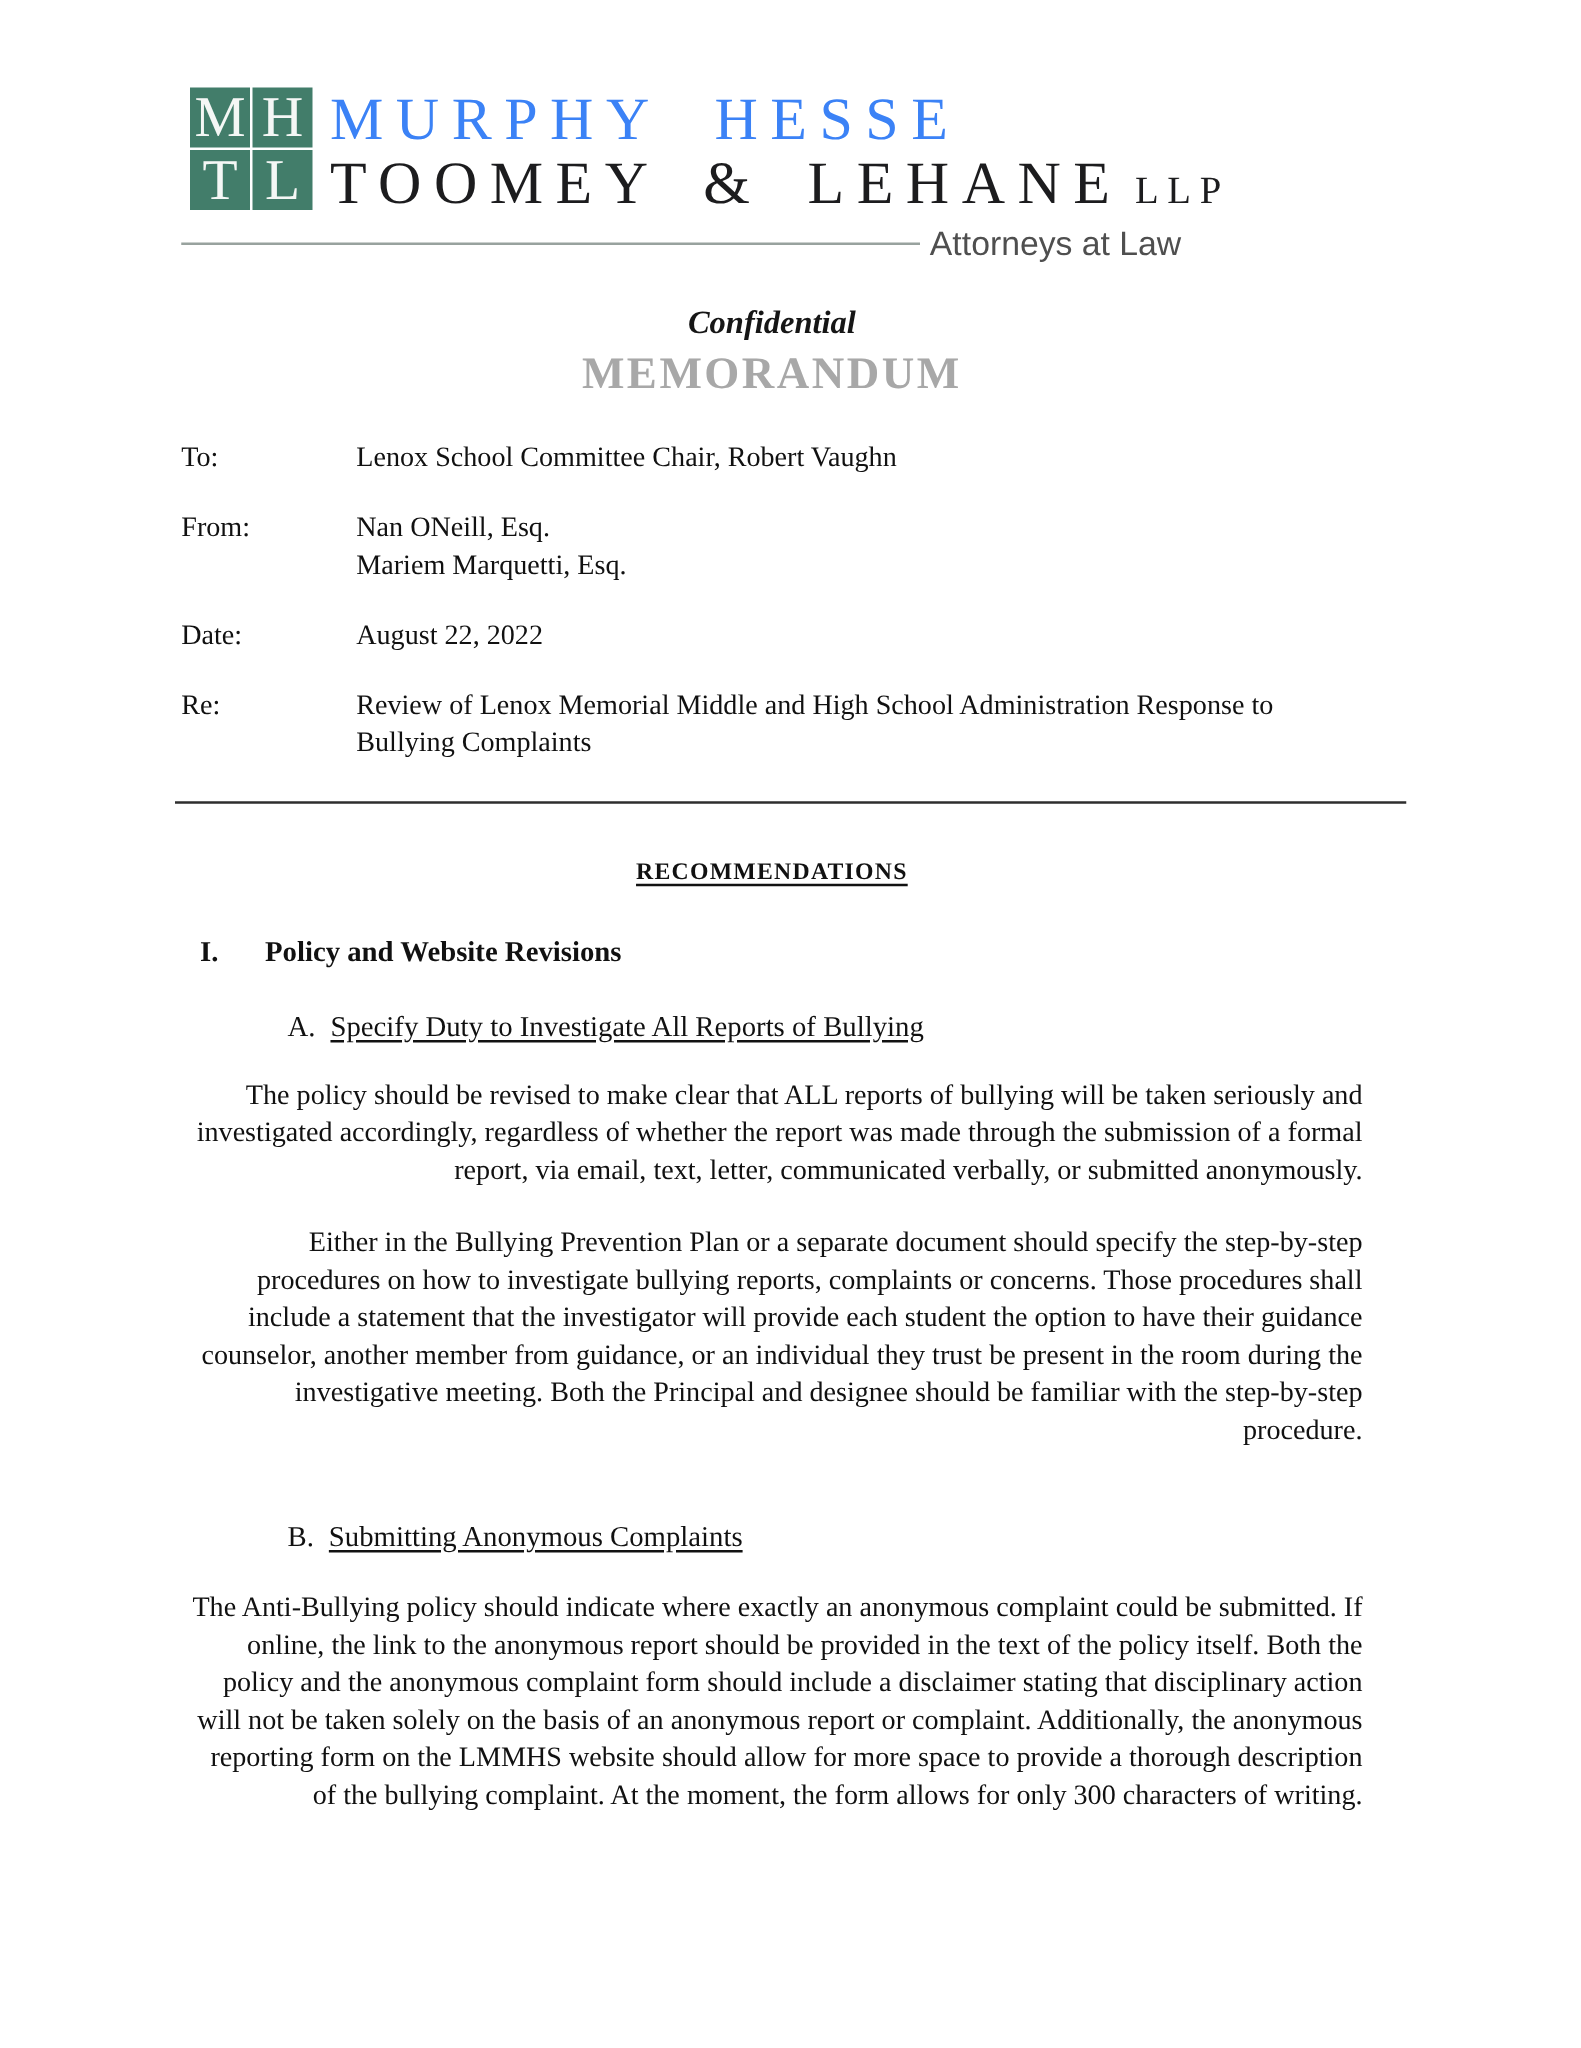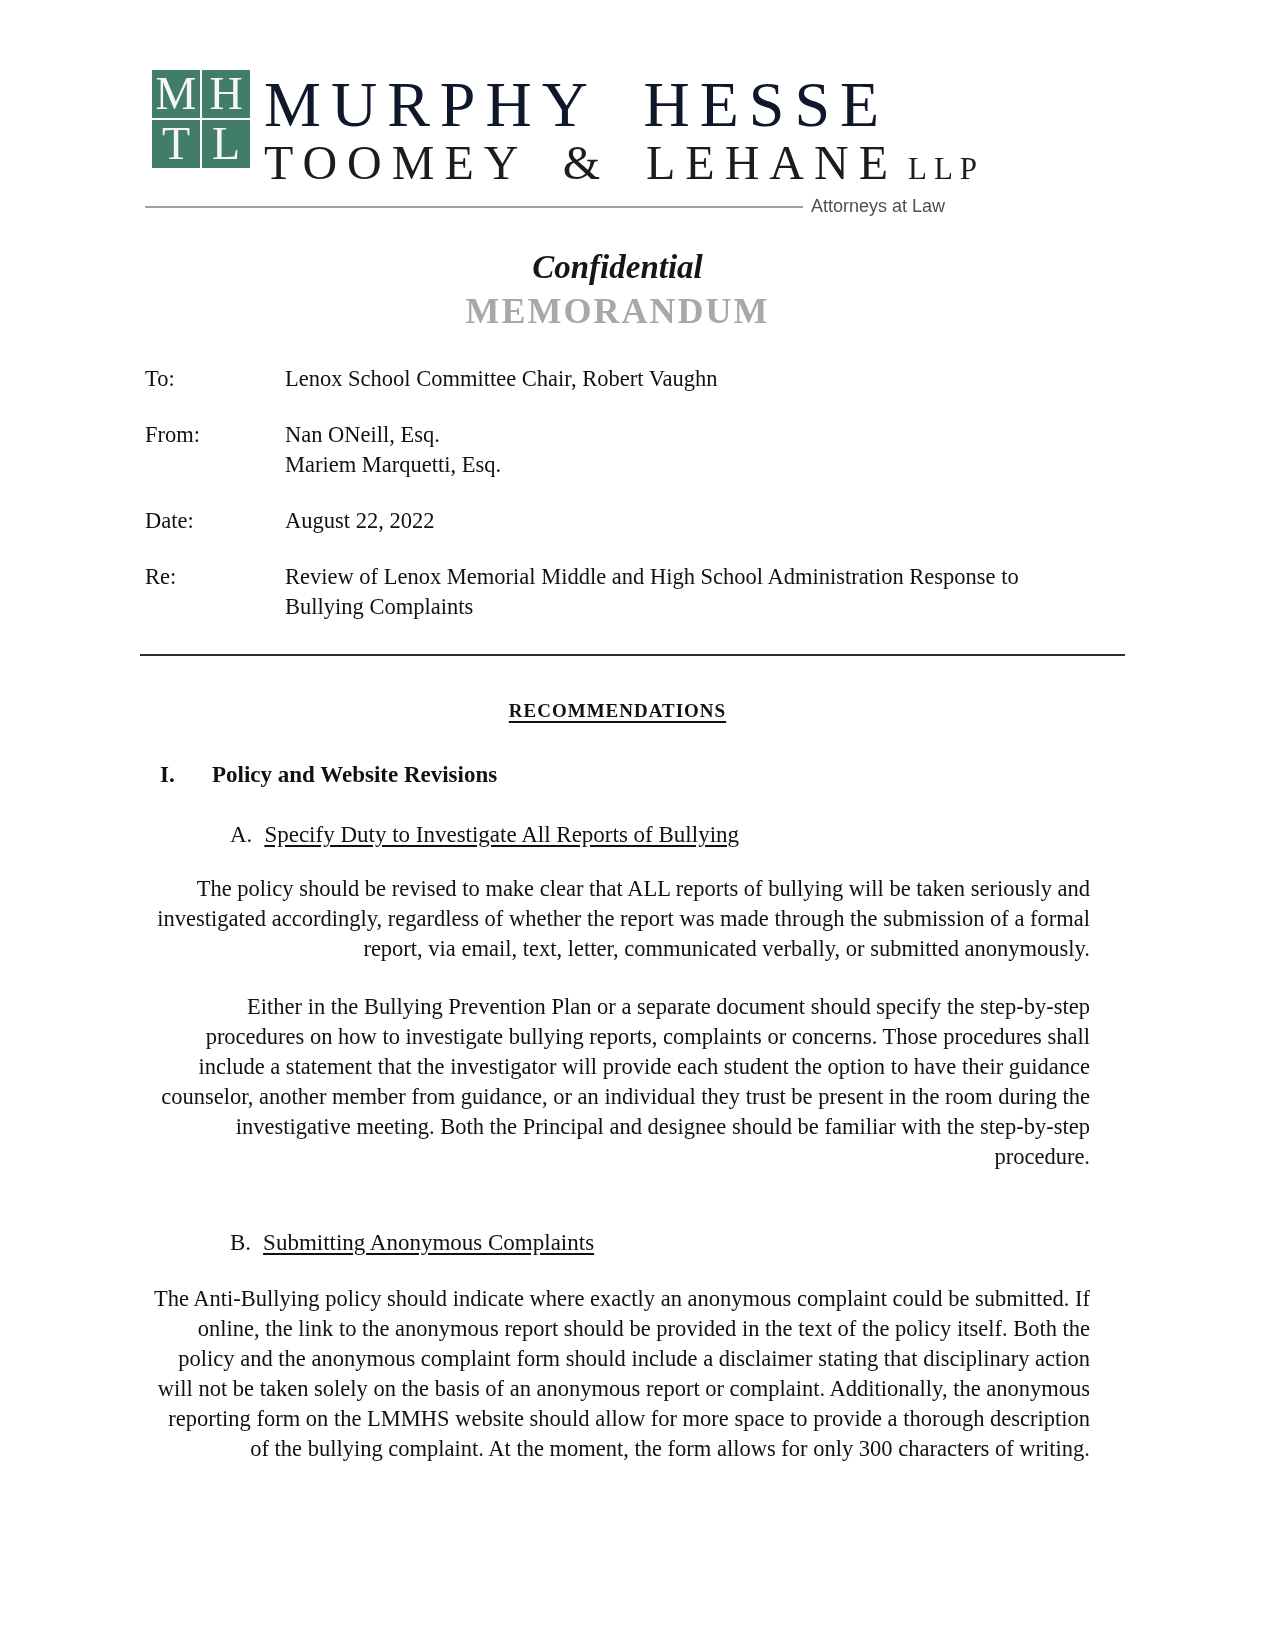--- a/index.html
+++ b/index.html
@@ -18,38 +18,38 @@
     width:98px;height:98px;margin-left:7px;background:#ffffff;
     display:grid;grid-template-columns:1fr 1fr;grid-template-rows:1fr 1fr;gap:2px;
     flex:0 0 auto;
   }
   .monogram .cell{
     background:#427d6a;color:#f4f7f5;display:flex;align-items:center;justify-content:center;
     font-size:46px;line-height:1;font-family:"Liberation Serif", serif;
   }
   .firm{margin-left:14px;padding-top:2px;white-space:nowrap;}
   .firm-line1{
-    color:#0f172a;font-size:64px;line-height:1.02;font-weight:500;
+    color:#3b82f6;font-size:48px;line-height:1.02;font-weight:500;
     letter-spacing:10px;word-spacing:22px;
   }
   .firm-line2{
     color:#1c1c1e;font-size:48px;line-height:1.02;font-weight:500;
     letter-spacing:10px;word-spacing:14px;margin-top:2px;text-align:right;
   }
   .firm-llp{font-size:31px;letter-spacing:7px;margin-left:10px;}
   .tagline-row{display:flex;align-items:center;width:800px;margin-top:8px;}
   .tagline-rule{flex:1;border-top:2px solid #98a29e;height:0;}
   .tagline{
-    font-family:"Liberation Sans", sans-serif;font-size:18px;color:#4f4f4f;
+    font-family:"Liberation Sans", sans-serif;font-size:27px;color:#4f4f4f;
     margin-left:8px;white-space:nowrap;
   }
 
   
   .center-col{margin-left:145px;width:945px;text-align:center;}
-  .confidential{margin-top:32px;font-size:33px;font-weight:bold;font-style:italic;color:#161616;}
+  .confidential{margin-top:32px;font-size:26px;font-weight:bold;font-style:italic;color:#161616;}
   .memorandum{margin-top:4px;font-size:36px;font-weight:bold;letter-spacing:2px;color:#a8a8a8;}
 
   
   .fields{margin:32px 0 0 145px;width:945px;font-size:22.5px;line-height:30px;}
   .field-row{display:flex;margin-bottom:26px;}
   .field-label{width:140px;flex:0 0 auto;}
   .field-value{flex:1;}
 
   .main-divider{margin:32px 0 0 140px;width:985px;border-top:2px solid #2e2e2e;height:0;}
 

